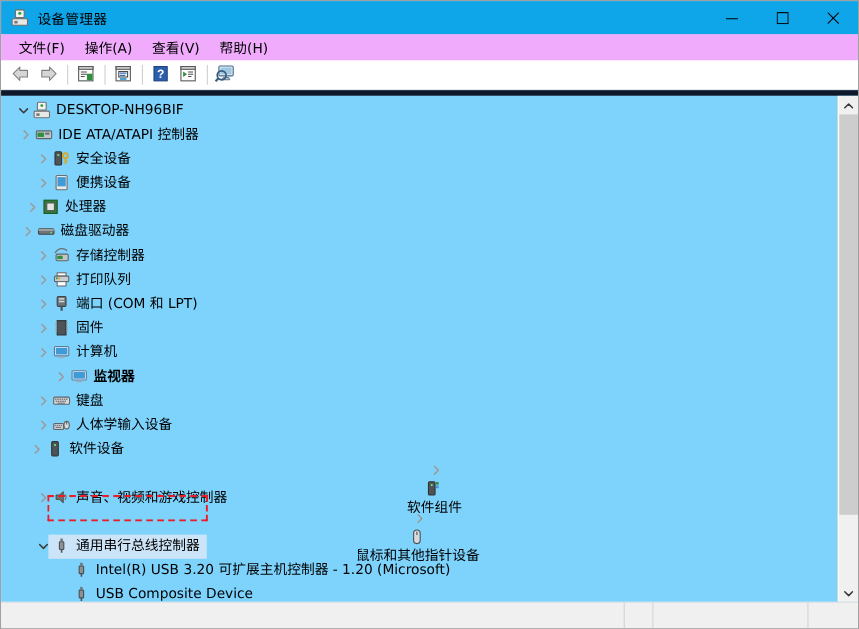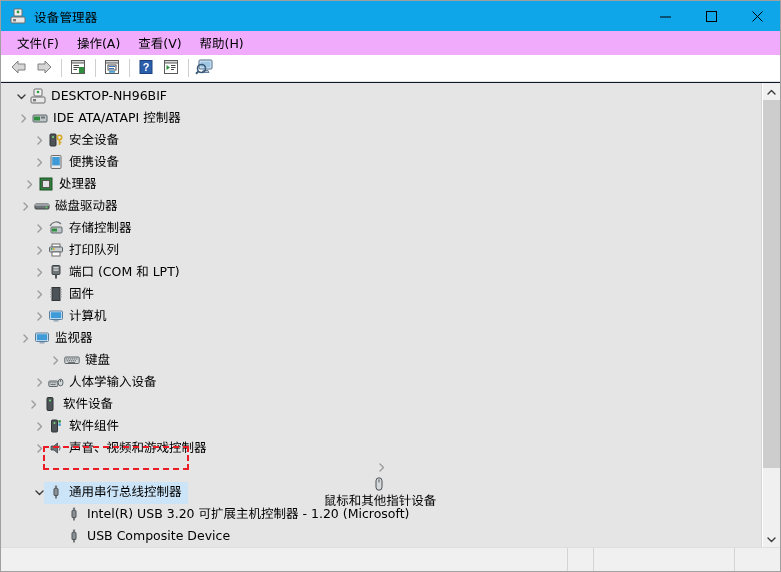--- a/index.html
+++ b/index.html
@@ -107,22 +107,22 @@
     height: 18px;
     background: #cfcfcf;
     margin: 0 4px;
   }
 
   
   .content {
     flex: 1 1 auto;
     position: relative;
     display: flex;
-    background: #e5e5e5;
-    border-top: 1px solid #0f172a;
+    background: #7dd3fc;
+    border-top: 5px solid #0f172a;
     overflow: hidden;
   }
   .tree-pane {
     flex: 1 1 auto;
     position: relative;
     overflow: hidden;
     border-right: 1px solid #d6d6d6;
     padding-top: 2px;
   }
   .row {
@@ -547,37 +547,37 @@
         <span class="row-icon">
           <svg width="16" height="16" viewBox="0 0 16 16">
             <rect x="1.5" y="3" width="13" height="8.5" rx="1" fill="#d9e7f2" stroke="#5a7e9c"></rect>
             <rect x="2.8" y="4.2" width="10.4" height="6" fill="#3f9bd8"></rect>
             <rect x="5.5" y="12" width="5" height="1.6" fill="#9aacba"></rect>
           </svg>
         </span>
         <span class="row-label">计算机</span>
       </div>
 
-      <div class="row" style="padding-left:16px;">
+      <div class="row" style="padding-left:46px;font-weight:bold;">
         <span class="twisty">
           <svg width="9" height="9" viewBox="0 0 9 9">
               <path d="M3 1 L6.5 4.5 L3 8" fill="none" stroke="#9b9b9b" stroke-width="1.4" stroke-linecap="round" stroke-linejoin="round"></path>
             </svg>
         </span>
         <span class="row-icon">
           <svg width="16" height="16" viewBox="0 0 16 16">
             <rect x="1.5" y="3" width="13" height="8.5" rx="1" fill="#d9e7f2" stroke="#5a7e9c"></rect>
             <rect x="2.8" y="4.2" width="10.4" height="6" fill="#3f9bd8"></rect>
             <rect x="5.5" y="12" width="5" height="1.6" fill="#9aacba"></rect>
           </svg>
         </span>
         <span class="row-label">监视器</span>
       </div>
 
-      <div class="row" style="padding-left:46px;">
+      <div class="row" style="padding-left:30px;">
         <span class="twisty">
           <svg width="9" height="9" viewBox="0 0 9 9">
               <path d="M3 1 L6.5 4.5 L3 8" fill="none" stroke="#9b9b9b" stroke-width="1.4" stroke-linecap="round" stroke-linejoin="round"></path>
             </svg>
         </span>
         <span class="row-icon">
           <svg width="16" height="16" viewBox="0 0 16 16">
             <rect x="0.8" y="5" width="14.4" height="6.5" rx="1" fill="#d7dadc" stroke="#5d6568"></rect>
             <g fill="#6e7477">
               <rect x="2" y="6.3" width="1.4" height="1.2"></rect>
@@ -629,21 +629,21 @@
         </span>
         <span class="row-icon">
           <svg width="16" height="16" viewBox="0 0 16 16">
             <rect x="5" y="1.5" width="6" height="13" rx="1" fill="#4d5356" stroke="#2f3436"></rect>
             <circle cx="8" cy="4.6" r="1" fill="#74e07a"></circle>
           </svg>
         </span>
         <span class="row-label">软件设备</span>
       </div>
 
-      <div class="row" style="padding-left:30px;">
+      <div class="row" style="padding-left:30px;flex-direction:column;">
         <span class="twisty">
           <svg width="9" height="9" viewBox="0 0 9 9">
               <path d="M3 1 L6.5 4.5 L3 8" fill="none" stroke="#9b9b9b" stroke-width="1.4" stroke-linecap="round" stroke-linejoin="round"></path>
             </svg>
         </span>
         <span class="row-icon">
           <svg width="16" height="16" viewBox="0 0 16 16">
             <rect x="3.5" y="2" width="6" height="12" rx="1" fill="#4d5356" stroke="#2f3436"></rect>
             <circle cx="6.5" cy="5" r="1" fill="#74e07a"></circle>
             <rect x="10.4" y="2.2" width="2.4" height="2.4" fill="#2f8f3f"></rect>

